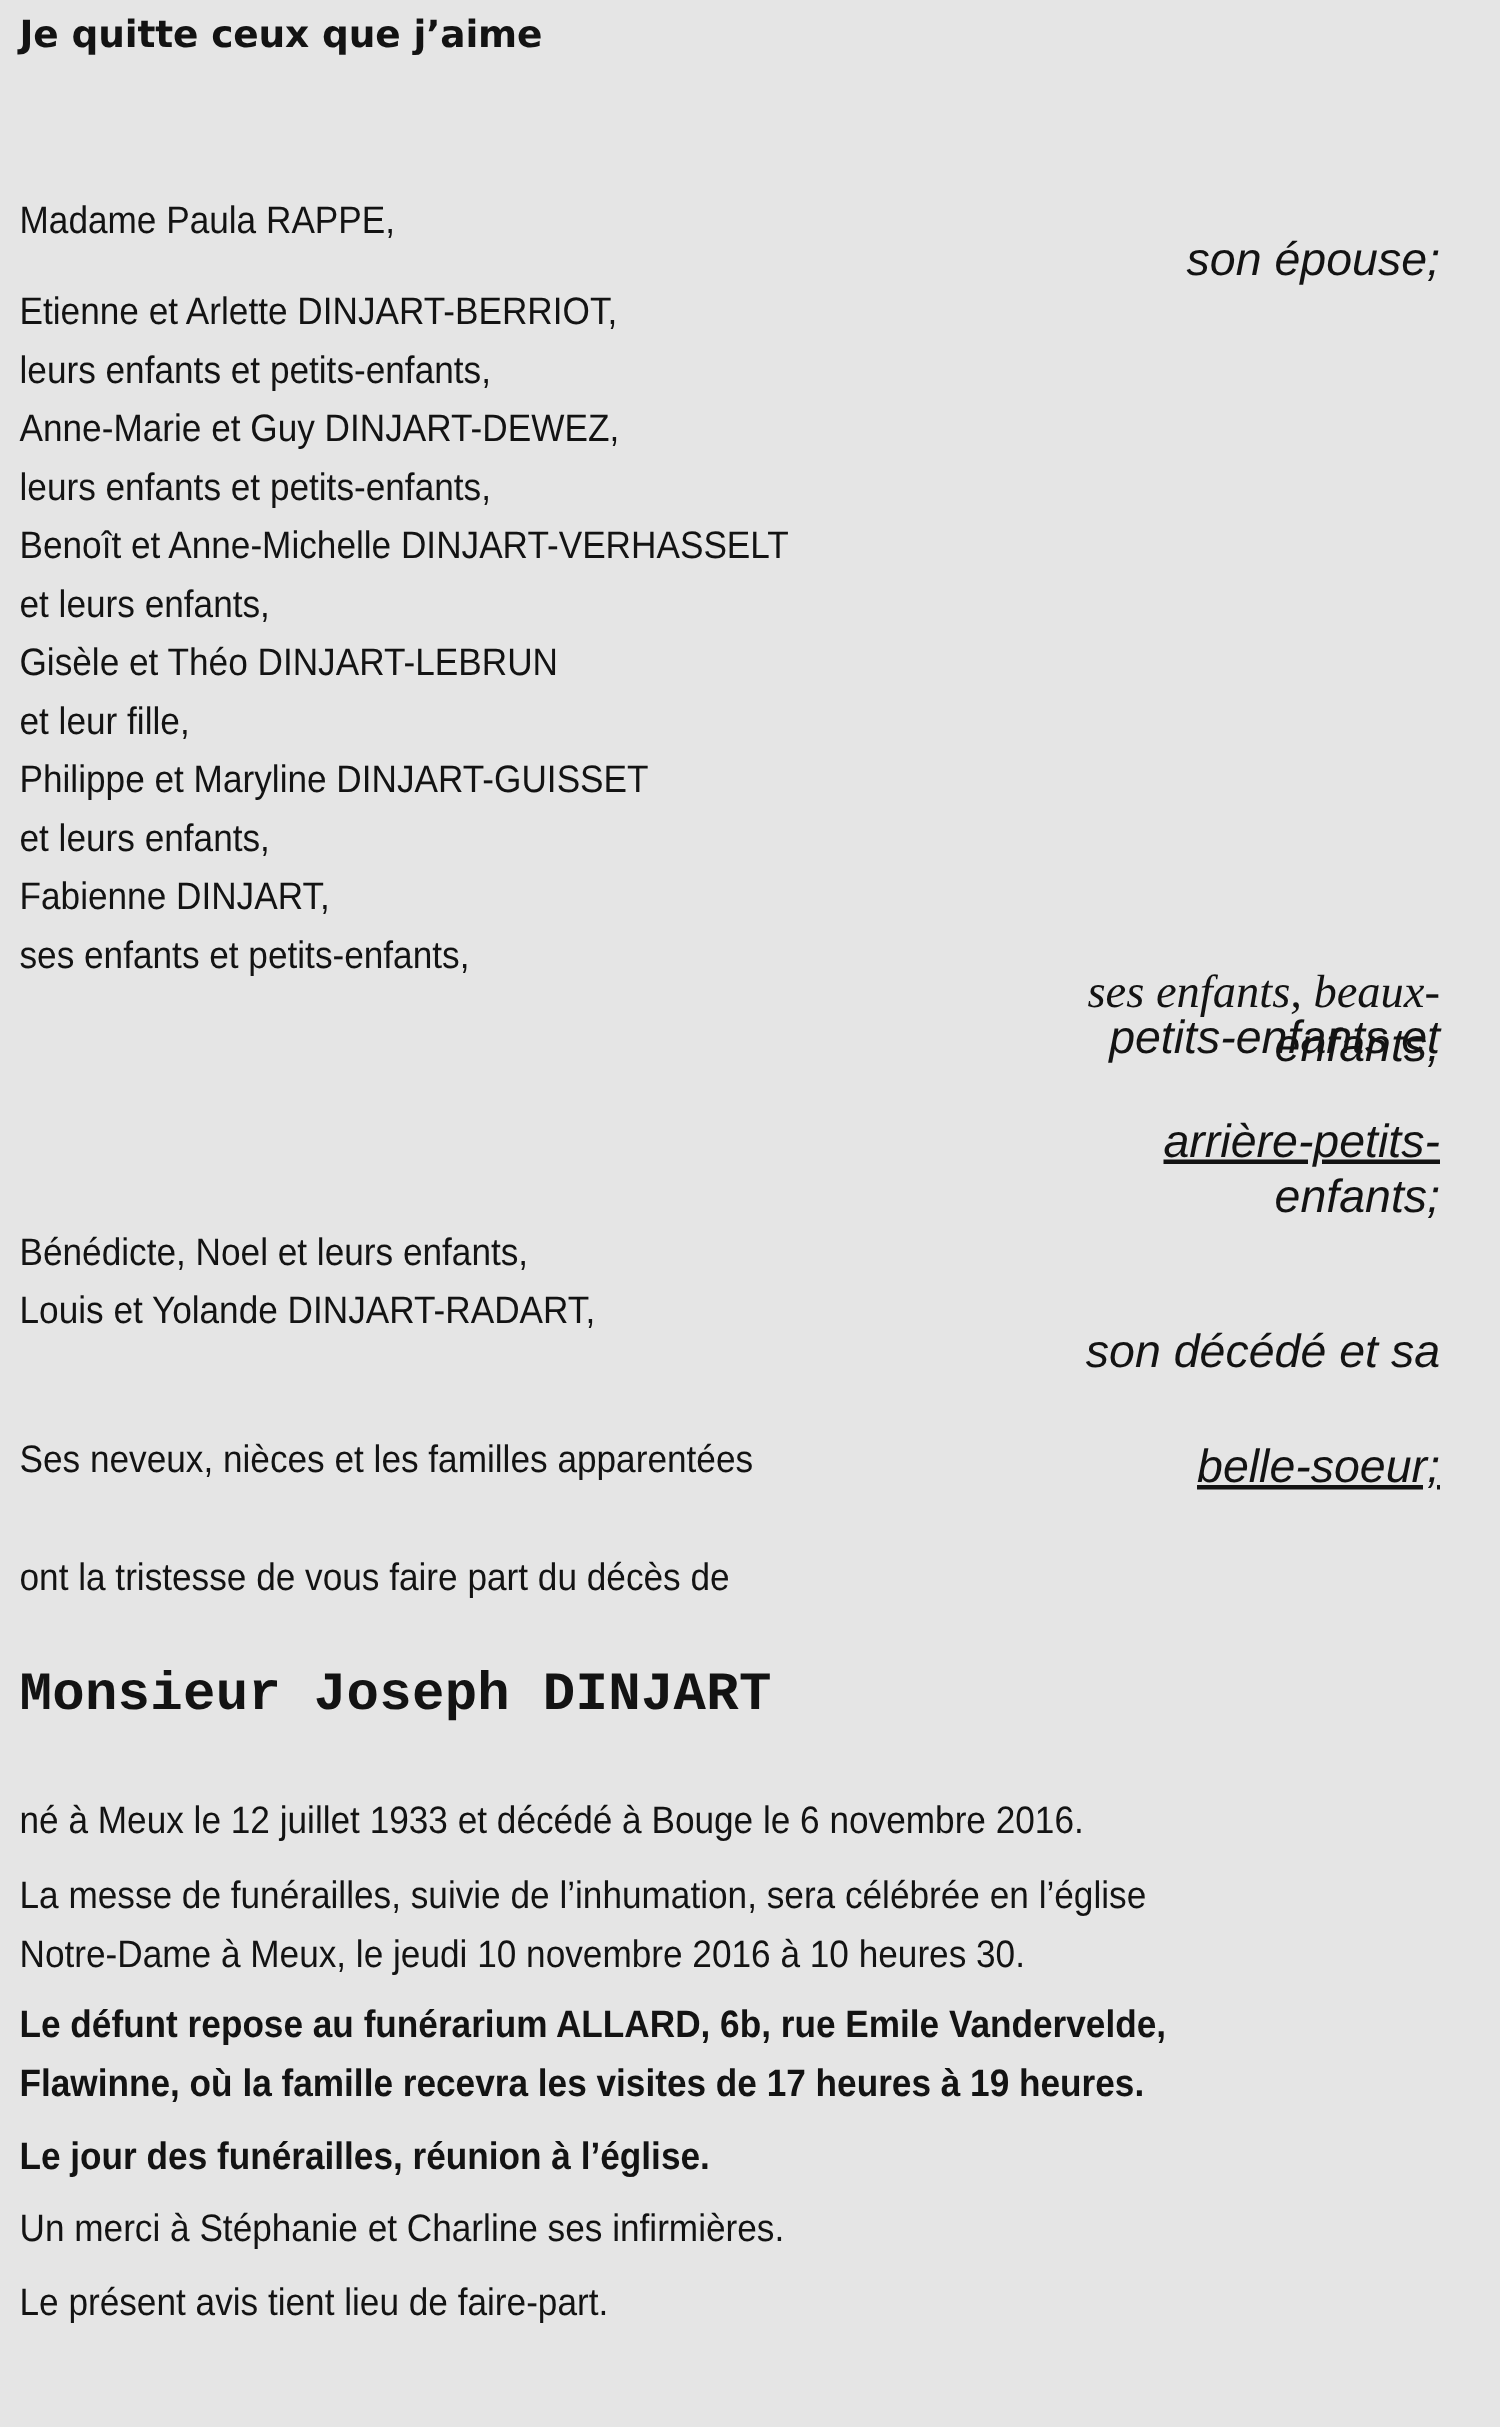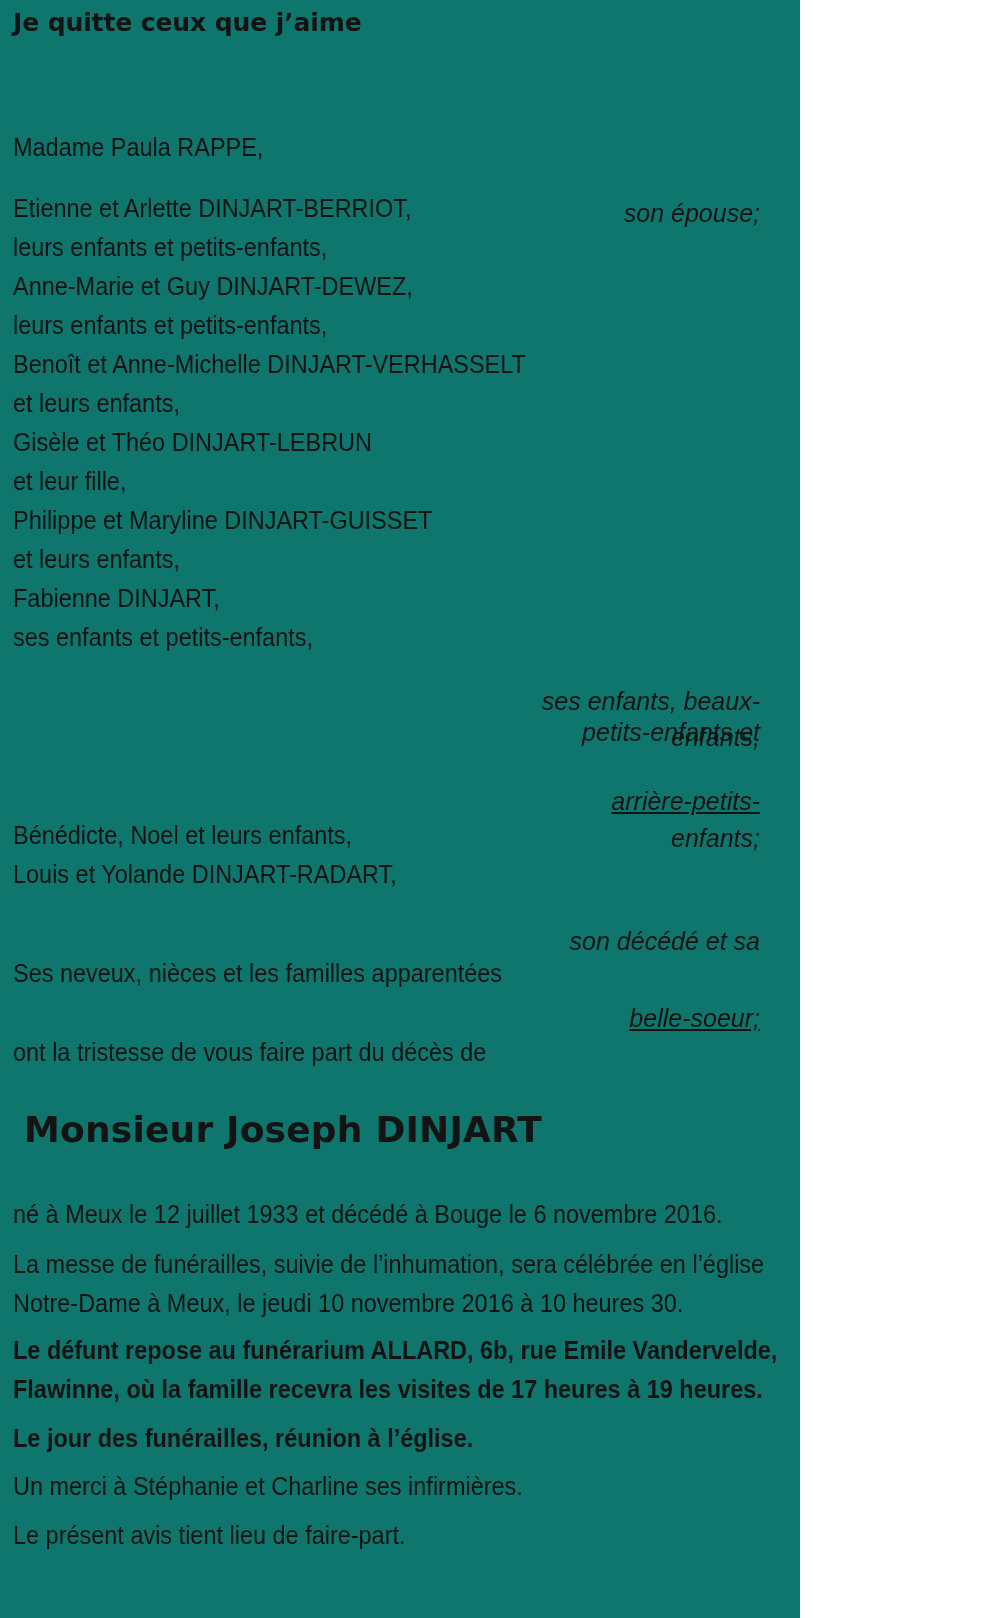--- a/index.html
+++ b/index.html
@@ -3,23 +3,23 @@
 <meta charset="utf-8">
 <title>Avis de décès</title>
 <style>
   html, body {
     margin: 0;
     padding: 0;
     background: #ffffff;
   }
   .page {
     position: relative;
-    width: 800px;
+    width: 1000px;
     height: 1618px;
-    background: #0f766e;
+    background: #e5e5e5;
     color: #131313;
     font-family: "Liberation Sans", "DejaVu Sans", sans-serif;
     overflow: hidden;
     box-sizing: border-box;
   }
 
   
   .ln {
     position: absolute;
     white-space: pre;
@@ -30,45 +30,45 @@
   .wide-bold {
     font-family: "DejaVu Sans", "Liberation Sans", sans-serif;
     font-weight: 700;
     letter-spacing: -0.1px;
   }
   .headline {
     left: 13px;
     font-size: 25px;
   }
   .deceased-name {
-    left: 24px;
+    left: 13px;
     font-size: 36px;
     letter-spacing: 0.2px;
+    font-family: Liberation Mono, monospace;
   }
 
   
   .body-line {
     left: 13px;
     font-size: 25.5px;
     font-family: "Liberation Sans Narrow", "Liberation Sans", "DejaVu Sans Condensed", sans-serif;
     font-weight: 400;
     transform: scaleX(0.92);
     transform-origin: left center;
   }
 
   
   .rel-line {
     right: 40px;
     text-align: right;
-    font-size: 25px;
+    font-size: 31px;
     font-style: italic;
     font-family: "Liberation Sans", "DejaVu Sans", sans-serif;
     font-weight: 400;
     white-space: pre;
-    margin-top: 44px;
   }
 
   
   .info-bold {
     left: 13px;
     font-size: 25.5px;
     font-family: "Liberation Sans Narrow", "Liberation Sans", "DejaVu Sans Condensed", sans-serif;
     font-weight: 700;
     transform: scaleX(0.92);
     transform-origin: left center;
@@ -96,21 +96,21 @@
   <div class="ln body-line" style="top:586px;">Fabienne DINJART,</div>
   <div class="ln body-line" style="top:625px;">ses enfants et petits-enfants,</div>
 
   <div class="ln body-line" style="top:823px;">Bénédicte, Noel et leurs enfants,</div>
   <div class="ln body-line" style="top:862px;">Louis et Yolande DINJART-RADART,</div>
 
   <div class="ln body-line" style="top:961px;">Ses neveux, nièces et les familles apparentées</div>
 
   <div class="ln rel-line" style="top:157px;">son épouse;</div>
 
-  <div class="ln rel-line" style="top:645px;">ses enfants, beaux-</div>
+  <div class="ln rel-line" style="top:645px;font-family:Liberation Serif, serif;">ses enfants, beaux-</div>
   <div class="ln rel-line" style="top:681px;text-align:center;">enfants,</div>
   <div class="ln rel-line" style="top:676px;">petits-enfants et</div>
   <div class="ln rel-line" style="top:745px;text-decoration:underline;">arrière-petits-</div>
   <div class="ln rel-line" style="top:782px;">enfants;</div>
 
   <div class="ln rel-line" style="top:885px;">son décédé et sa</div>
   <div class="ln rel-line" style="top:962px;text-decoration:underline;">belle-soeur;</div>
 
   <div class="ln body-line" style="top:1040px;">ont la tristesse de vous faire part du décès de</div>
 

